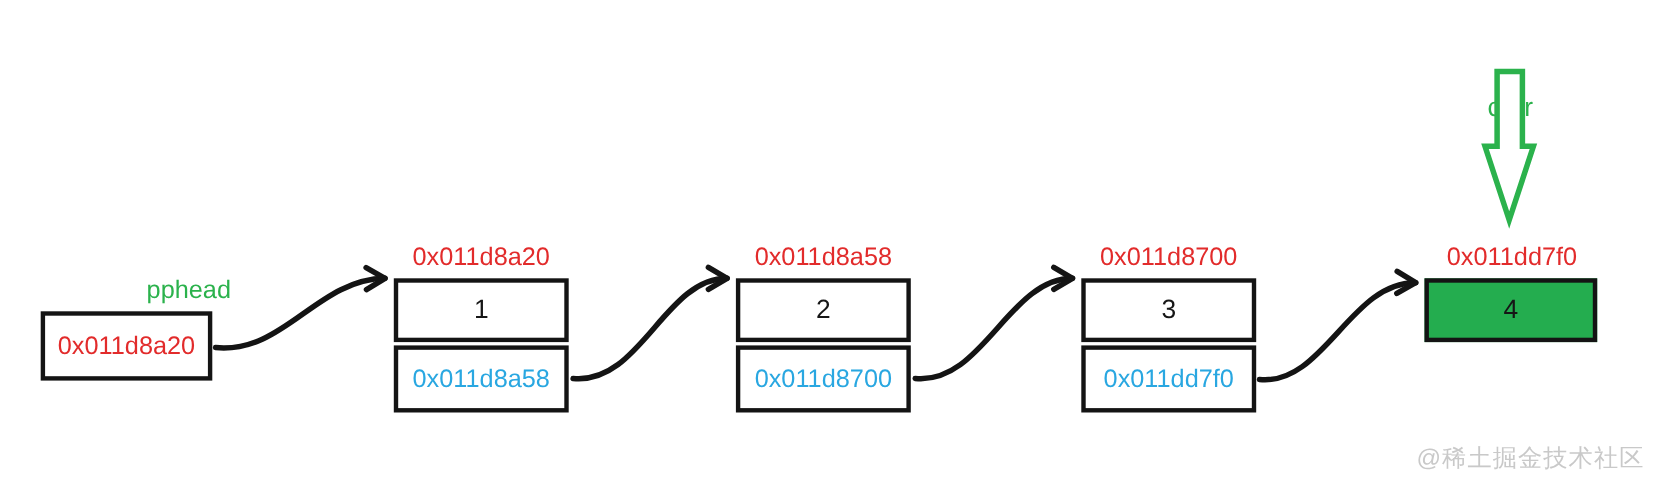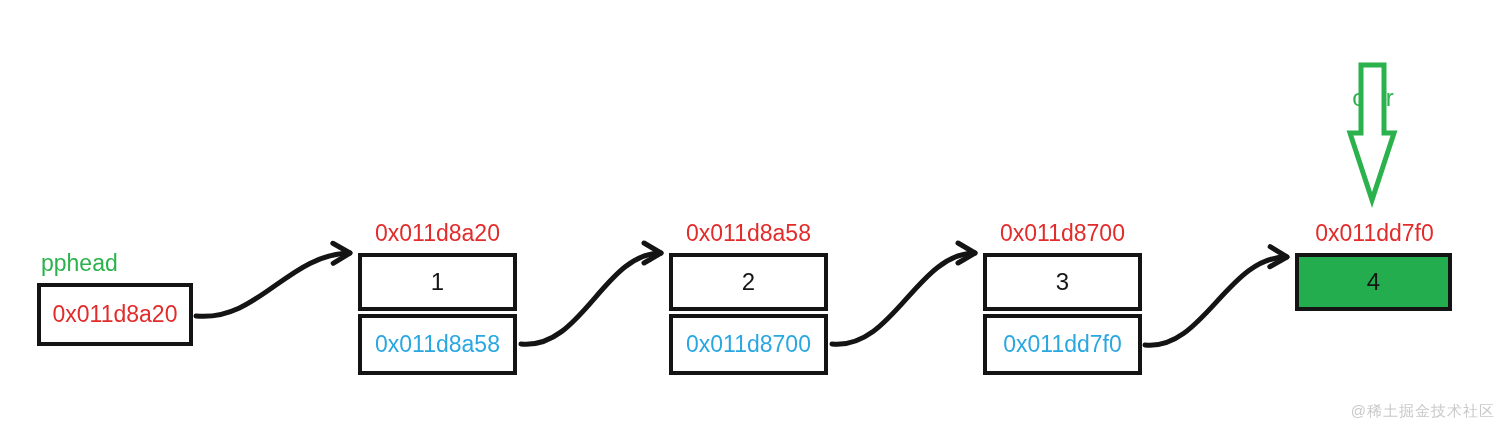--- a/index.html
+++ b/index.html
@@ -16,22 +16,22 @@
     background:#ffffff;
     font-family:"Liberation Sans","DejaVu Sans",sans-serif;
     overflow:hidden;
   }
   .canvas{position:relative;width:1512px;height:440px;}
   svg.arrows{position:absolute;left:0;top:0;pointer-events:none;z-index:3;}
 
   
   .pphead{position:absolute;left:37px;top:283px;width:156px;z-index:2;}
   .pphead-label{
-    position:absolute;top:-33px;left:4px;width:100%;
-    text-align:left;font-size:23px;color:var(--green);
+    position:absolute;top:-33px;left:17px;width:100%;
+    text-align:right;font-size:23px;color:var(--green);
   }
   .pphead-box{
     box-sizing:border-box;width:156px;height:63px;
     border:4px solid var(--line-black);background:#fff;
     display:flex;align-items:center;justify-content:center;
   }
   .pphead-box span{color:var(--address-red);font-size:23px;}
 
   
   .node{position:absolute;top:253px;width:159px;z-index:2;}
@@ -55,21 +55,21 @@
   .node1{left:358px;} .node2{left:669px;} .node3{left:983px;} .node4{left:1295px;width:157px;}
 
   
   .curr-label{
     position:absolute;left:1328px;top:36px;width:90px;
     text-align:center;font-size:24px;color:var(--green);z-index:2;margin-top:48px;
   }
 
   .watermark{
     position:absolute;right:17px;top:402px;
-    font-size:15px;color:var(--watermark-gray);z-index:2;
+    font-size:22px;color:var(--watermark-gray);z-index:2;
     letter-spacing:1px;white-space:nowrap;
   }
 </style>
 </head>
 <body>
 
 <div class="canvas">
 
   <svg class="arrows" width="1512" height="440" viewBox="0 0 1512 440">
     <defs>

